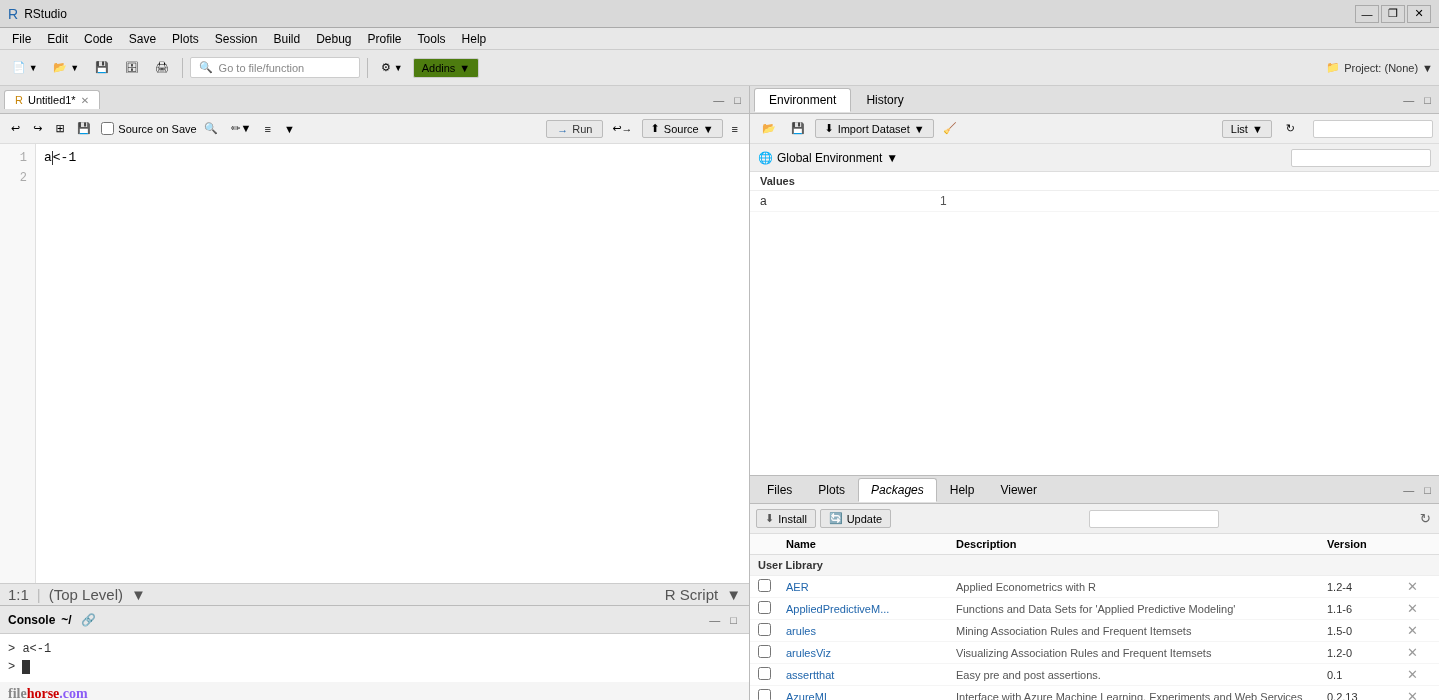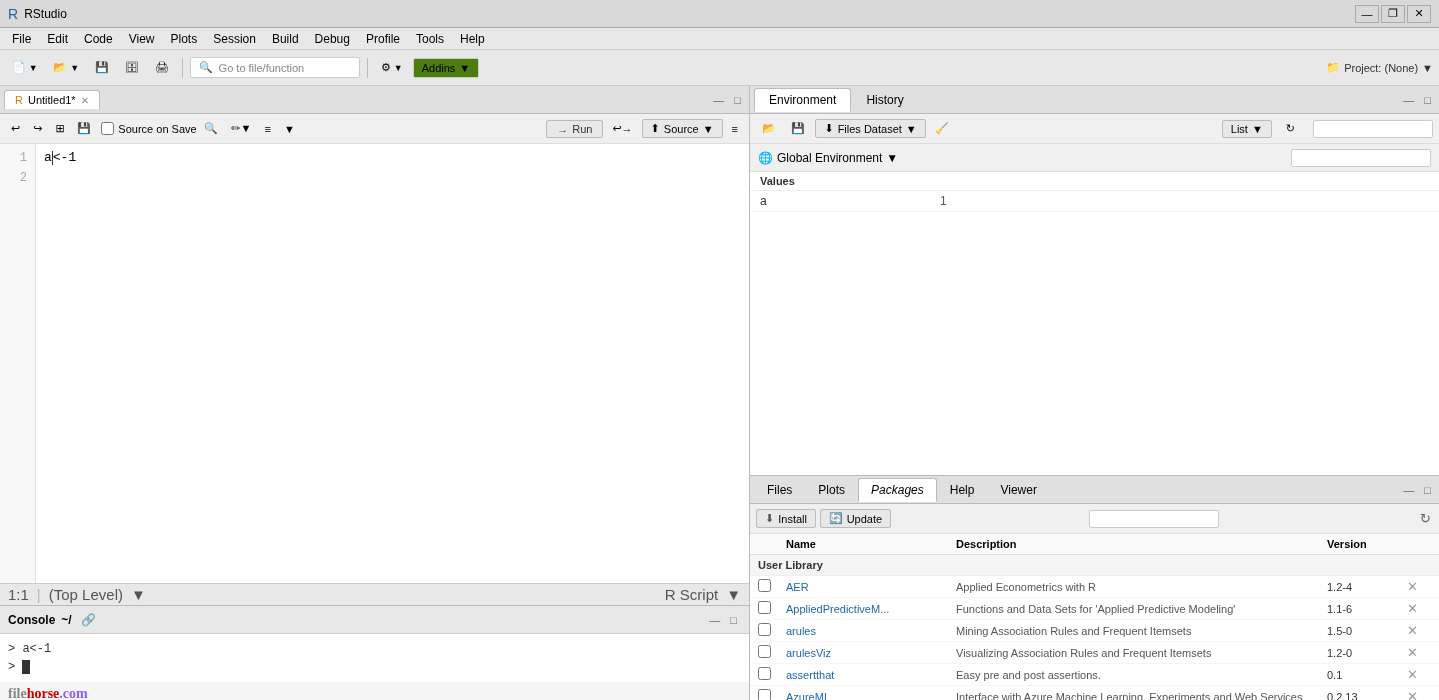--- a/index.html
+++ b/index.html
@@ -503,21 +503,21 @@
     <button class="win-btn">—</button>
     <button class="win-btn">❐</button>
     <button class="win-btn close">✕</button>
   </div>
 </div>
 
 <div id="menubar">
   <span class="menu-item">File</span>
   <span class="menu-item">Edit</span>
   <span class="menu-item">Code</span>
-  <span class="menu-item">View</span>
+  <span class="menu-item">Save</span>
   <span class="menu-item">Plots</span>
   <span class="menu-item">Session</span>
   <span class="menu-item">Build</span>
   <span class="menu-item">Debug</span>
   <span class="menu-item">Profile</span>
   <span class="menu-item">Tools</span>
   <span class="menu-item">Help</span>
 </div>
 
 <div id="toolbar">
@@ -649,21 +649,21 @@
           <button class="panel-ctrl-btn">—</button>
           <button class="panel-ctrl-btn">□</button>
         </div>
       </div>
 
       <div id="env-toolbar">
         <button class="env-btn">📂</button>
         <button class="env-btn">💾</button>
         <button class="import-btn">
           <span>⬇</span>
-          <span>Files Dataset</span>
+          <span>Import Dataset</span>
           <span>▼</span>
         </button>
         <button class="env-btn">🧹</button>
         <div class="list-btn">
           <span>List</span>
           <span>▼</span>
         </div>
         <button class="env-btn" style="margin-left:4px;">↻</button>
         <input type="text" class="env-search" placeholder="" style="margin-left: 8px;">
       </div>

